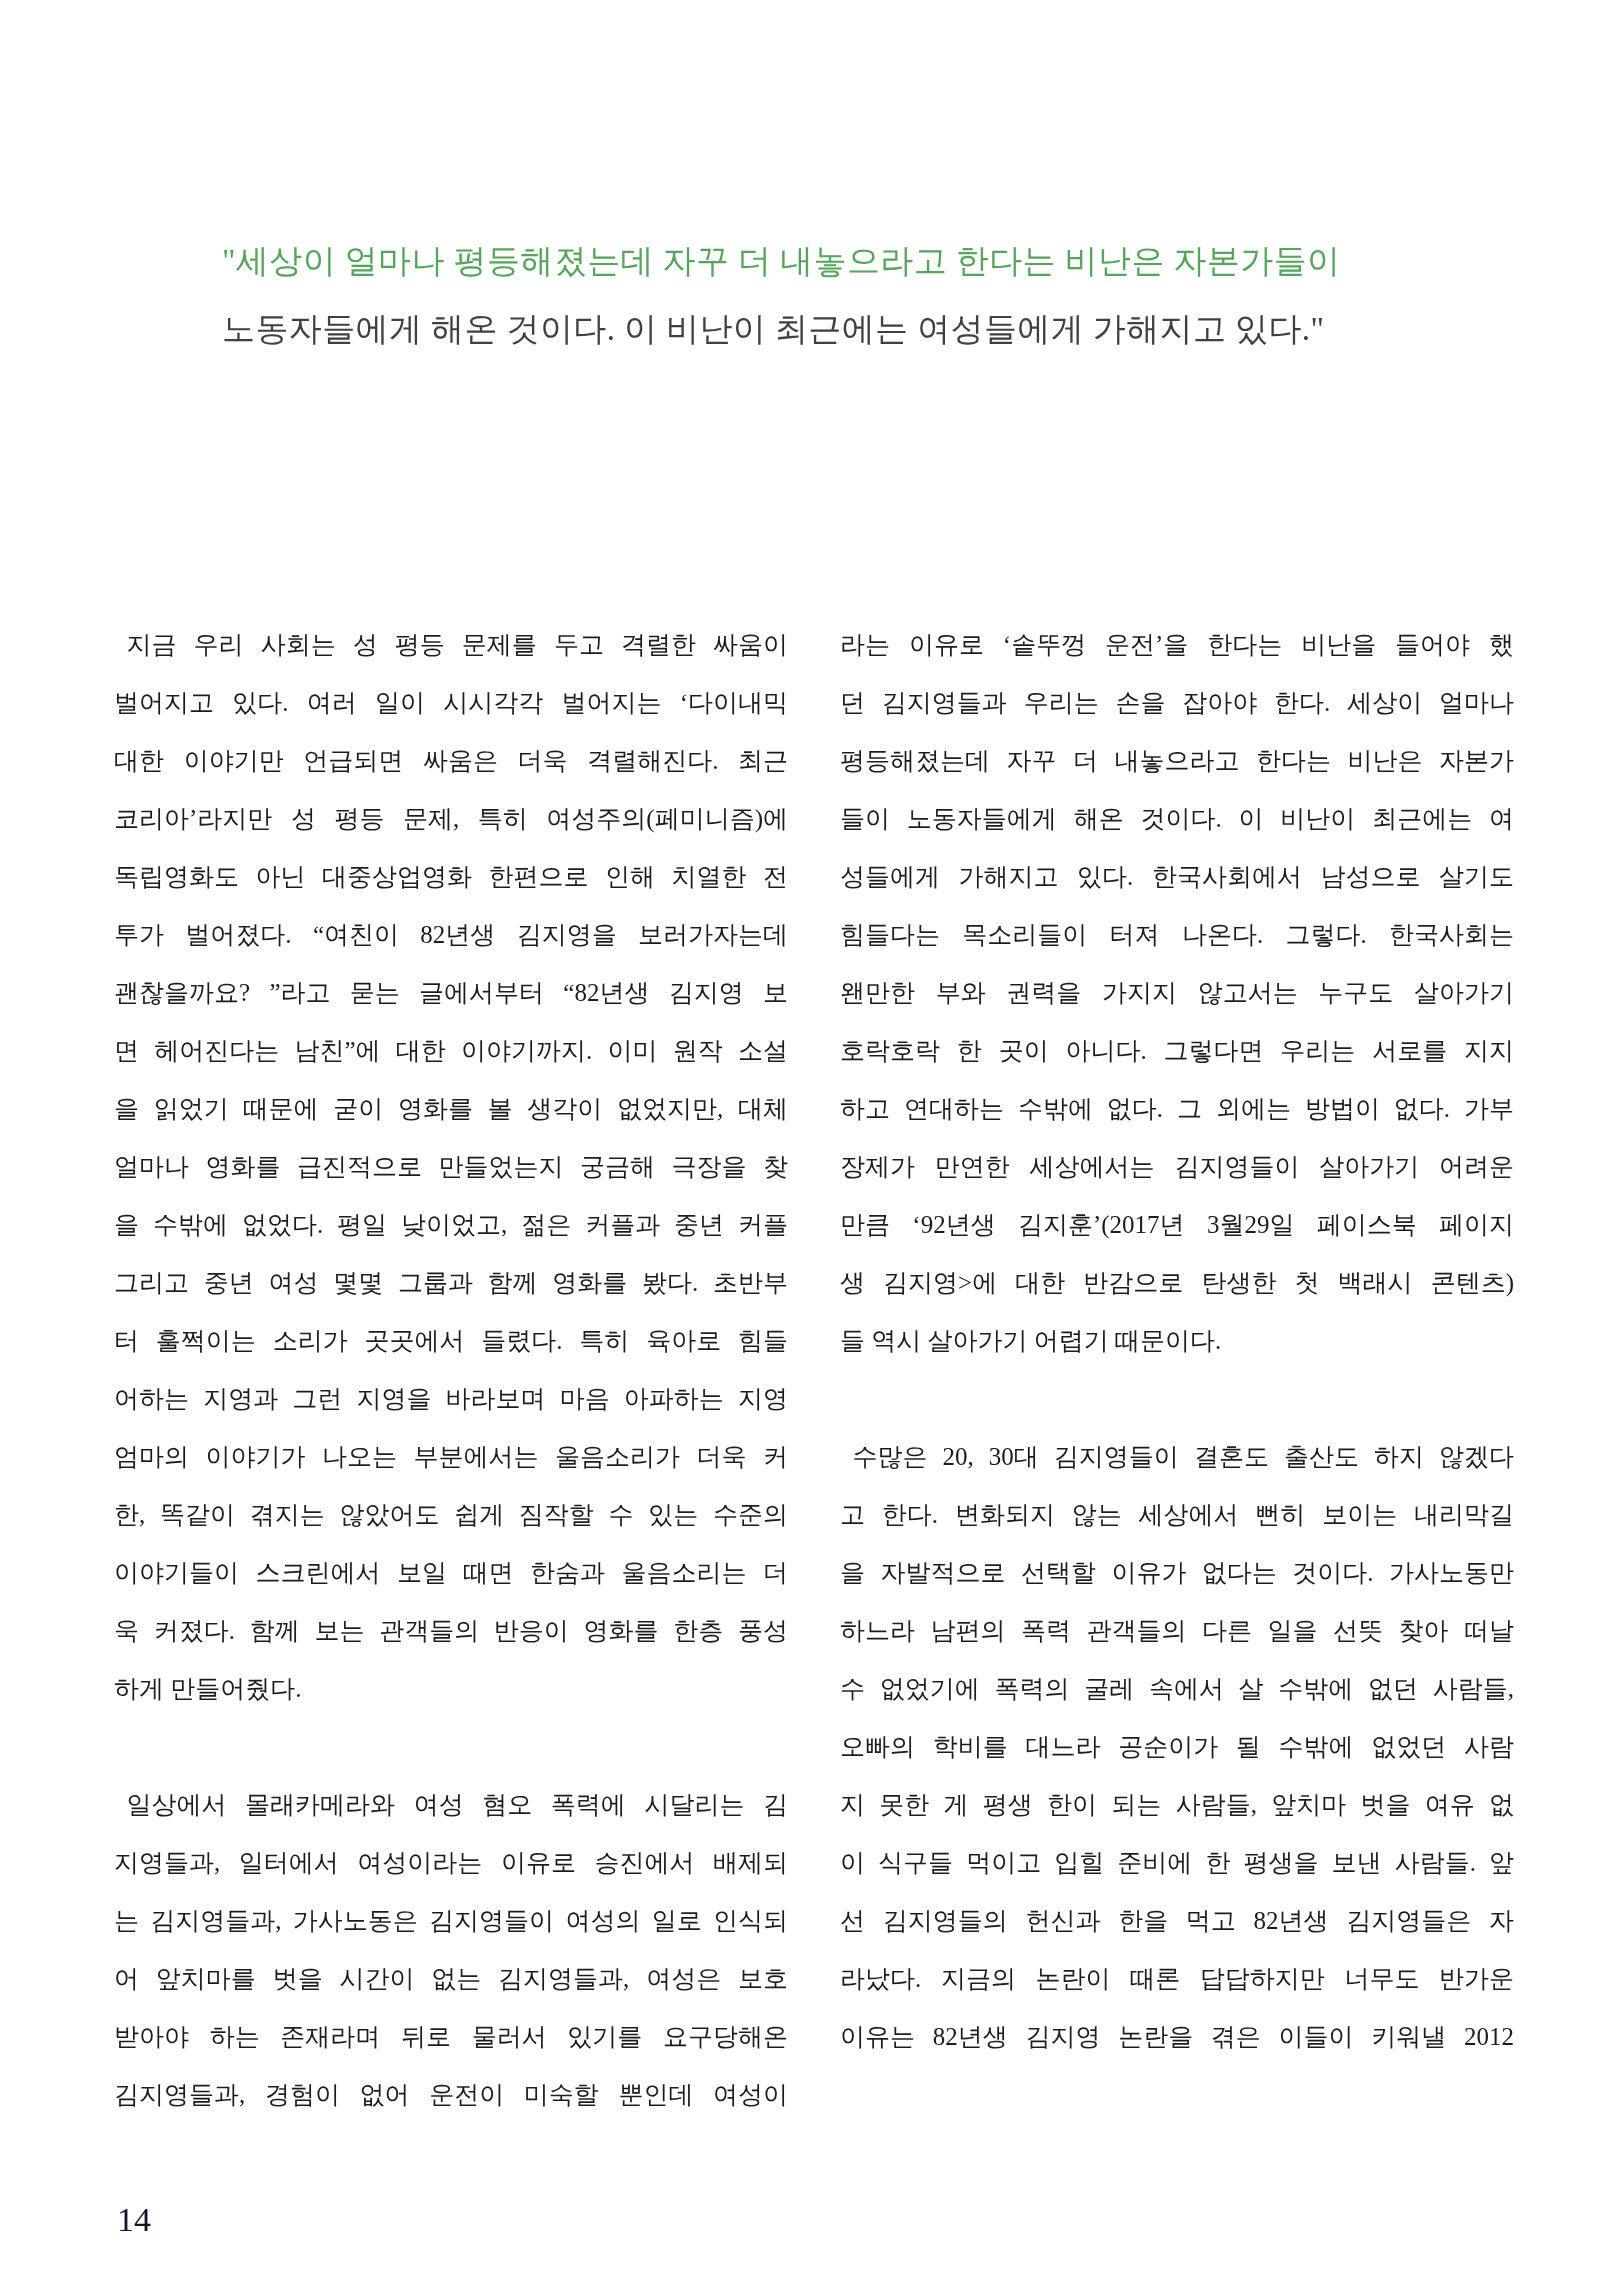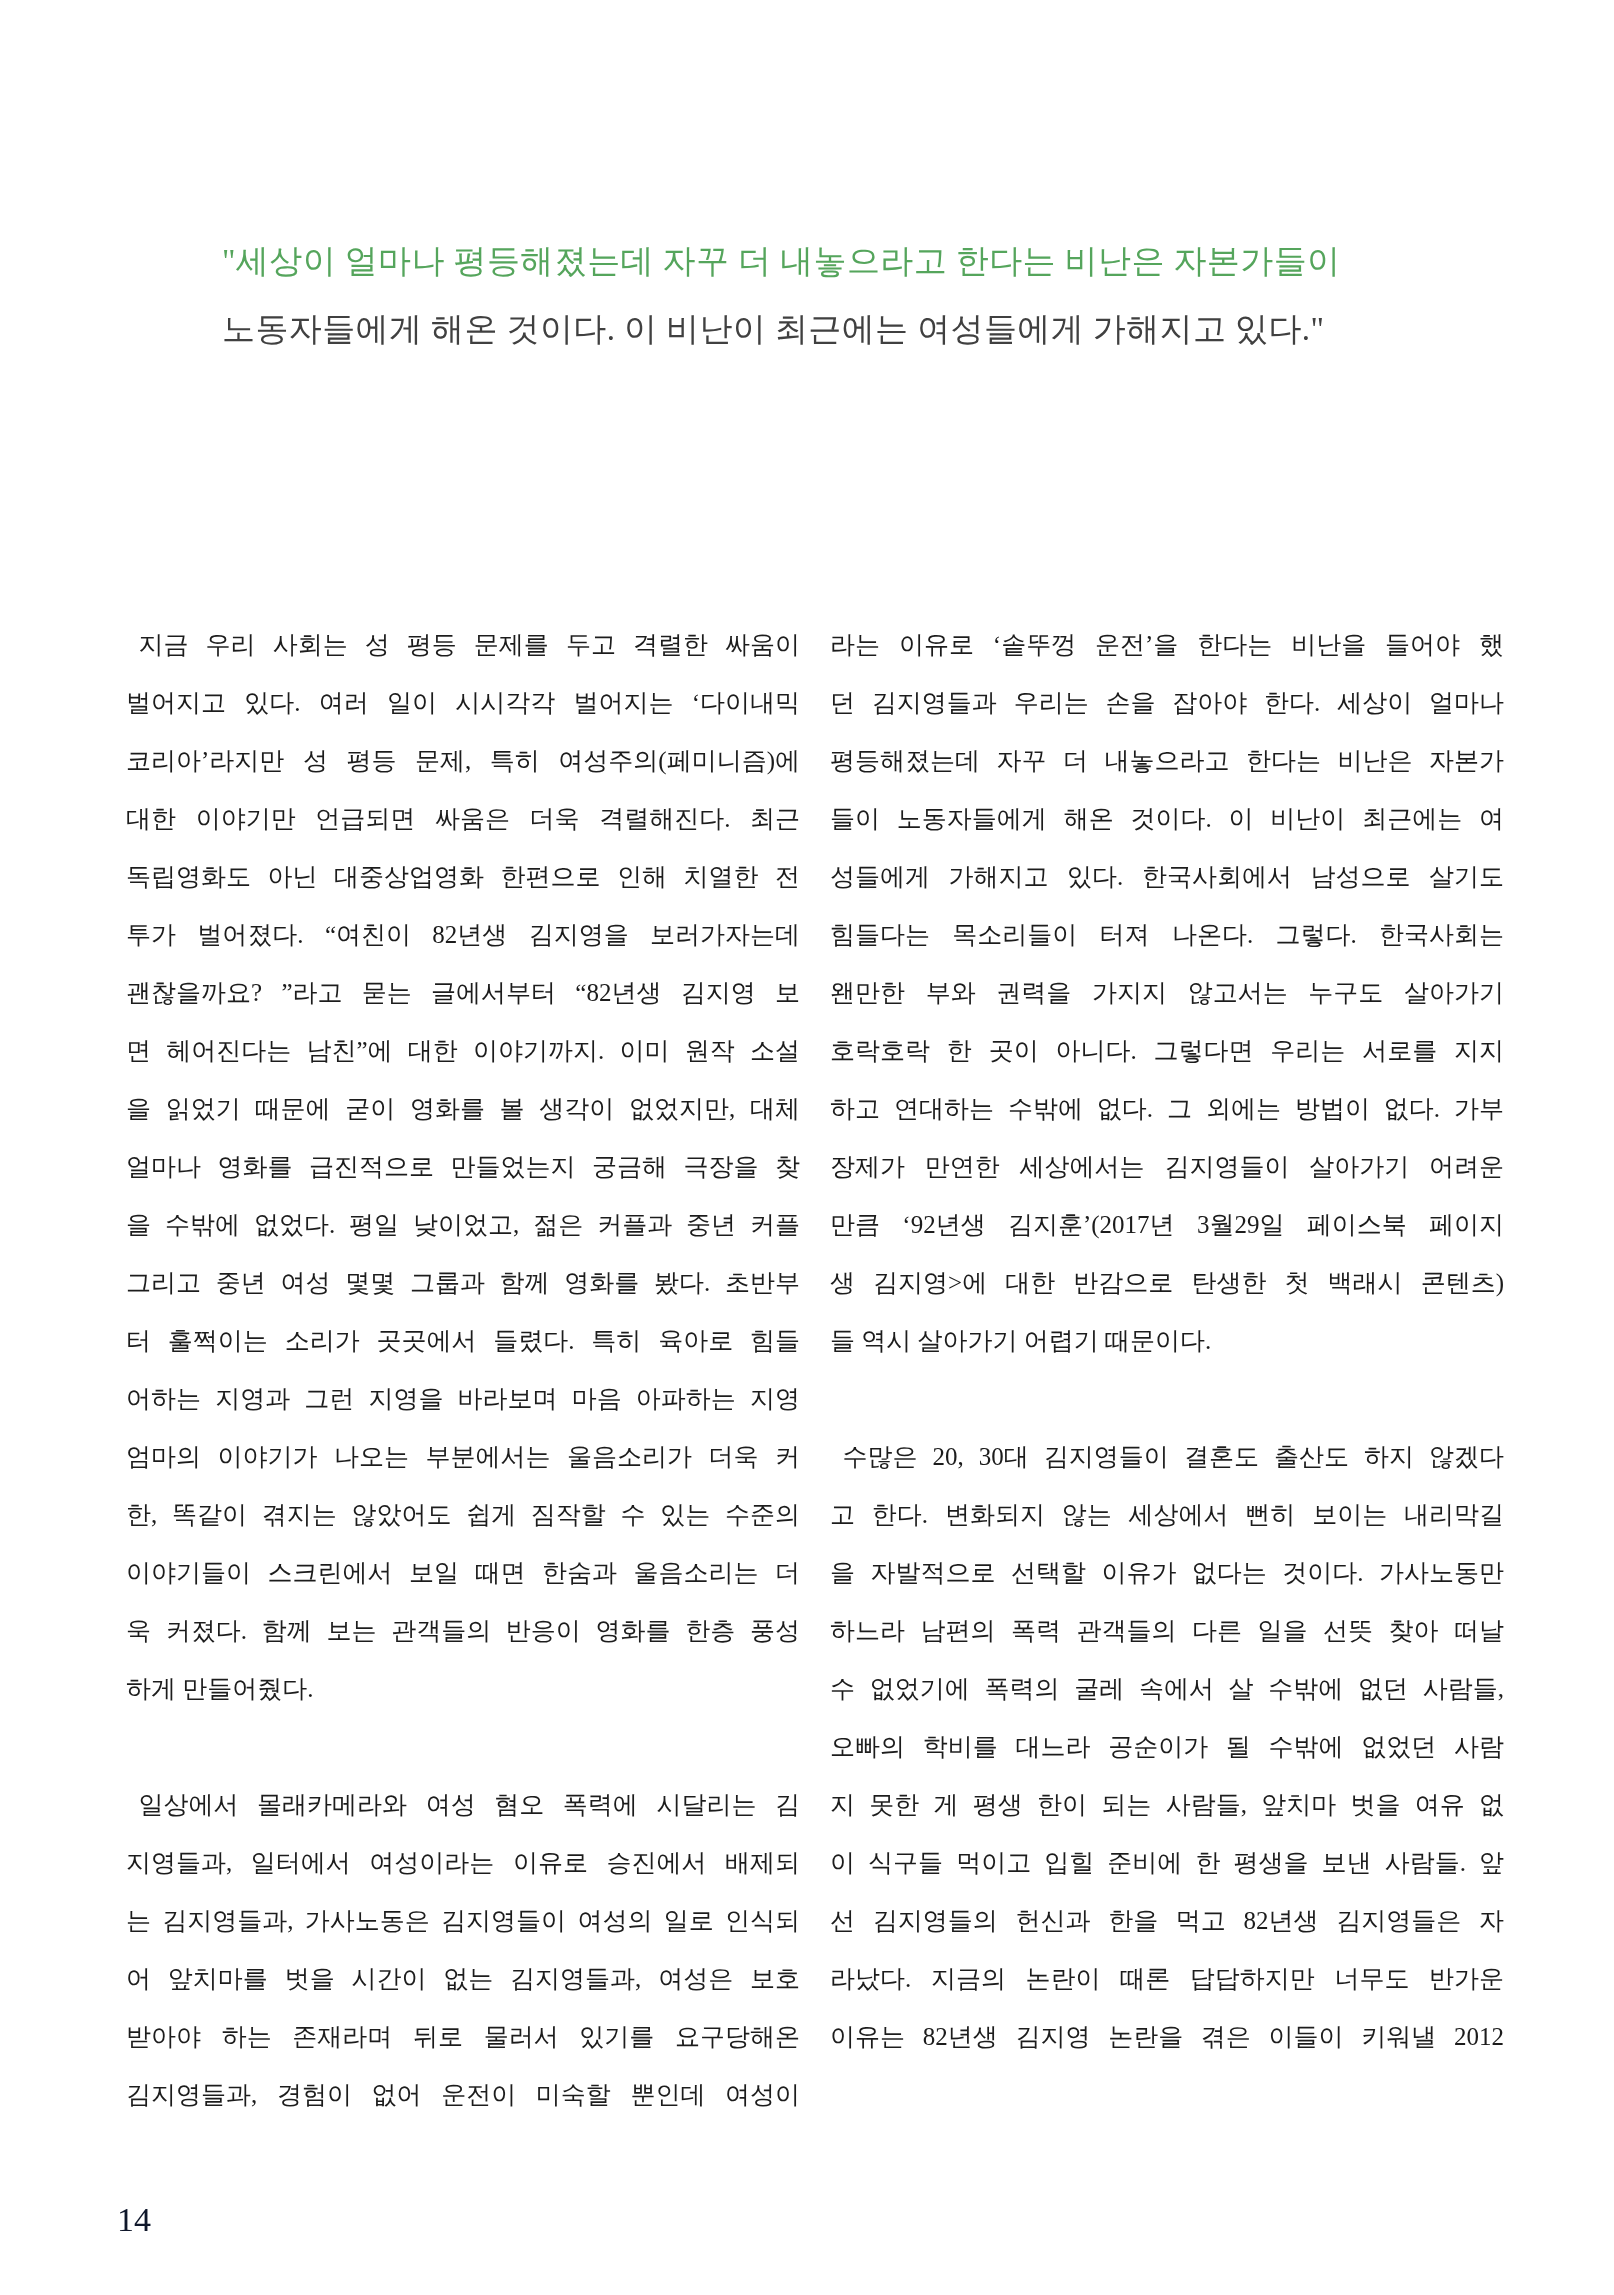--- a/index.html
+++ b/index.html
@@ -20,24 +20,24 @@
   }
   .quote-line {
     font-size: 33px;
     line-height: 68px;
     letter-spacing: 0.4px;
     white-space: nowrap;
   }
   .body-columns {
     position: absolute;
     top: 616px;
-    left: 126px;
+    left: 114px;
     width: 1387px;
     display: flex;
-    gap: 30px;
+    gap: 52px;
   }
   .column {
     width: 674px;
     flex: 0 0 674px;
   }
   .para { margin: 0; }
   .para + .para { margin-top: 58px; }
   .line {
     font-size: 25px;
     line-height: 58px;
@@ -68,22 +68,22 @@
   <div class="pull-quote">
     <div class="quote-line" style="color: rgb(85, 165, 92);">"세상이 얼마나 평등해졌는데 자꾸 더 내놓으라고 한다는 비난은 자본가들이</div>
     <div class="quote-line" style="color: #404040;">노동자들에게 해온 것이다. 이 비난이 최근에는 여성들에게 가해지고 있다."</div>
   </div>
 
   <div class="body-columns">
     <div class="column" id="col-left">
         <div class="para indent">
           <div class="line">지금 우리 사회는 성 평등 문제를 두고 격렬한 싸움이</div>
           <div class="line">벌어지고 있다. 여러 일이 시시각각 벌어지는 ‘다이내믹</div>
+          <div class="line">대한 이야기만 언급되면 싸움은 더욱 격렬해진다. 최근</div>
           <div class="line">코리아’라지만 성 평등 문제, 특히 여성주의(페미니즘)에</div>
-          <div class="line">대한 이야기만 언급되면 싸움은 더욱 격렬해진다. 최근</div>
           <div class="line">독립영화도 아닌 대중상업영화 한편으로 인해 치열한 전</div>
           <div class="line">투가 벌어졌다. “여친이 82년생 김지영을 보러가자는데</div>
           <div class="line">괜찮을까요? ”라고 묻는 글에서부터 “82년생 김지영 보</div>
           <div class="line">면 헤어진다는 남친”에 대한 이야기까지. 이미 원작 소설</div>
           <div class="line">을 읽었기 때문에 굳이 영화를 볼 생각이 없었지만, 대체</div>
           <div class="line">얼마나 영화를 급진적으로 만들었는지 궁금해 극장을 찾</div>
           <div class="line">을 수밖에 없었다. 평일 낮이었고, 젊은 커플과 중년 커플</div>
           <div class="line">그리고 중년 여성 몇몇 그룹과 함께 영화를 봤다. 초반부</div>
           <div class="line">터 훌쩍이는 소리가 곳곳에서 들렸다. 특히 육아로 힘들</div>
           <div class="line">어하는 지영과 그런 지영을 바라보며 마음 아파하는 지영</div>

